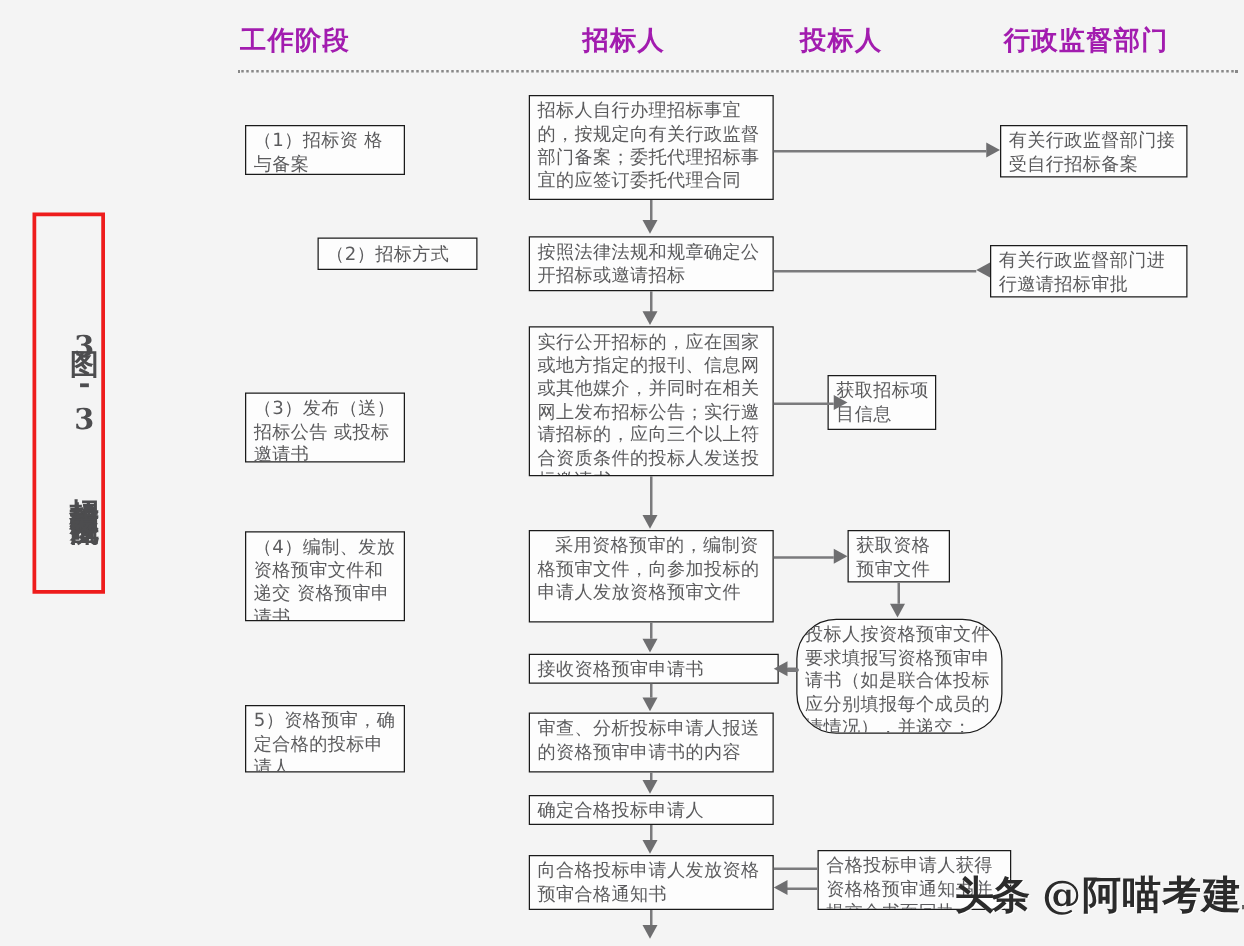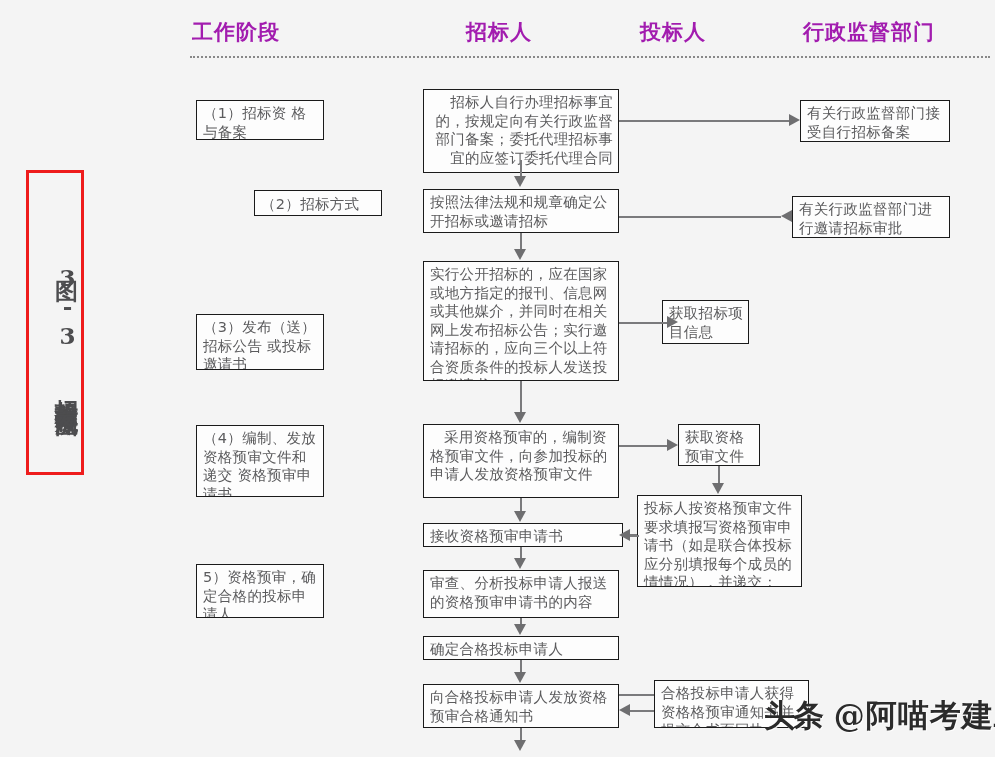--- a/index.html
+++ b/index.html
@@ -80,22 +80,21 @@
     font-size: 14.5px;
     line-height: 1.28;
     padding: 3px 5px 2px 6px;
     overflow: hidden;
     letter-spacing: 0.3px;
   }
   .fbox.stage {
     text-align: left;
   }
   .fbox.center-first {
-    text-align: right;
-    margin-top: 13px;
+    text-align: left;
   }
   
   .conn {
     position: absolute;
     background: #7a7a7c;
   }
   .conn.v { width: 1.6px; }
   .conn.h { height: 1.6px; }
   .arrow {
     position: absolute;
@@ -170,21 +169,21 @@
   <div class="fbox" style="left:423px; top:570px; width:196px; height:48px;">审查、分析投标申请人报送的资格预审申请书的内容</div>
 
   <div class="fbox" style="left:423px; top:636px; width:196px; height:24px; padding-top:3px;">确定合格投标申请人</div>
 
   <div class="fbox" style="left:423px; top:684px; width:196px; height:44px;">向合格投标申请人发放资格预审合格通知书</div>
 
   <div class="fbox" style="left:662px; top:300px; width:87px; height:44px;">获取招标项目信息</div>
 
   <div class="fbox" style="left:678px; top:424px; width:82px; height:42px;">获取资格预审文件</div>
 
-  <div class="fbox" style="left:637px; top:495px; width:165px; height:92px;">投标人按资格预审文件要求填报写资格预审申请书（如是联合体投标应分别填报每个成员的情情况），并递交；</div>
+  <div class="fbox" style="left:637px; top:495px; width:165px; height:92px;border-radius:32px;">投标人按资格预审文件要求填报写资格预审申请书（如是联合体投标应分别填报每个成员的情情况），并递交；</div>
 
   <div class="fbox" style="left:654px; top:680px; width:155px; height:48px;">合格投标申请人获得资格格预审通知书并提交合书面回执</div>
 
   <div class="fbox" style="left:800px; top:100px; width:150px; height:42px;">有关行政监督部门接受自行招标备案</div>
 
   <div class="fbox" style="left:792px; top:196px; width:158px; height:42px;">有关行政监督部门进行邀请招标审批</div>
 
   <div class="conn v" style="left:520px; top:160px; height:18px;"></div>
   <div class="arrow down" style="left:514px; top:176px;"></div>
 

